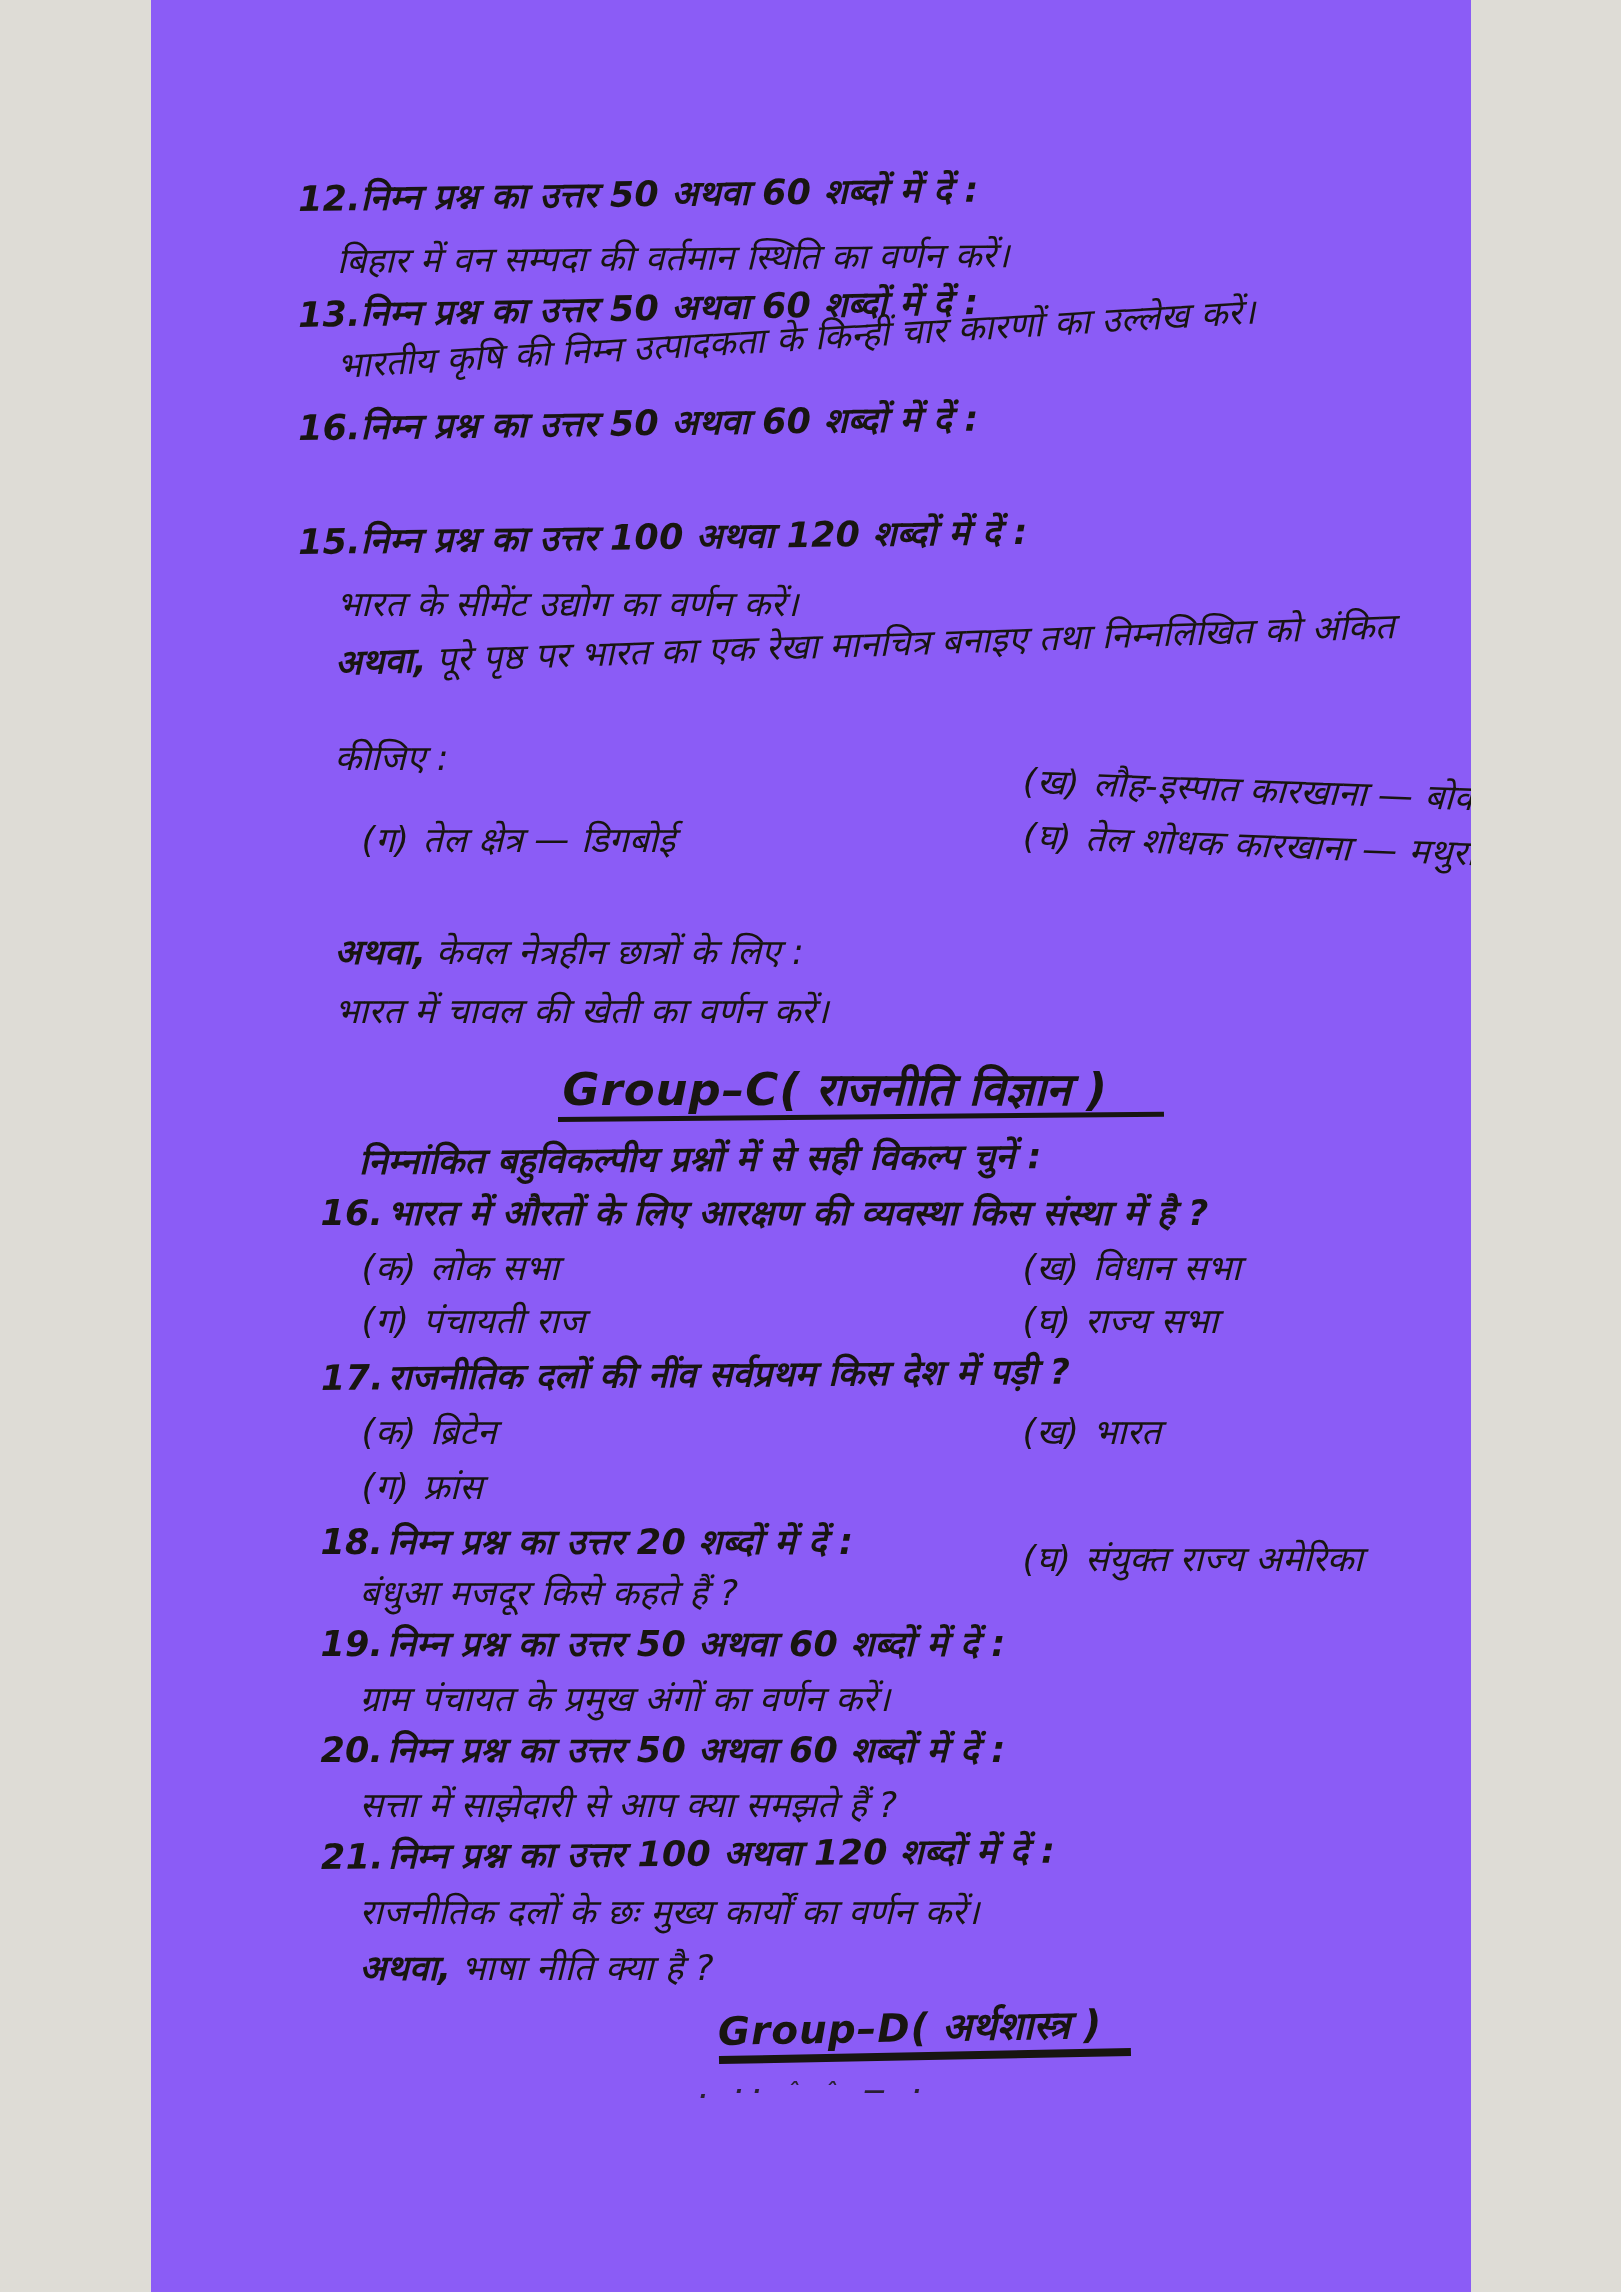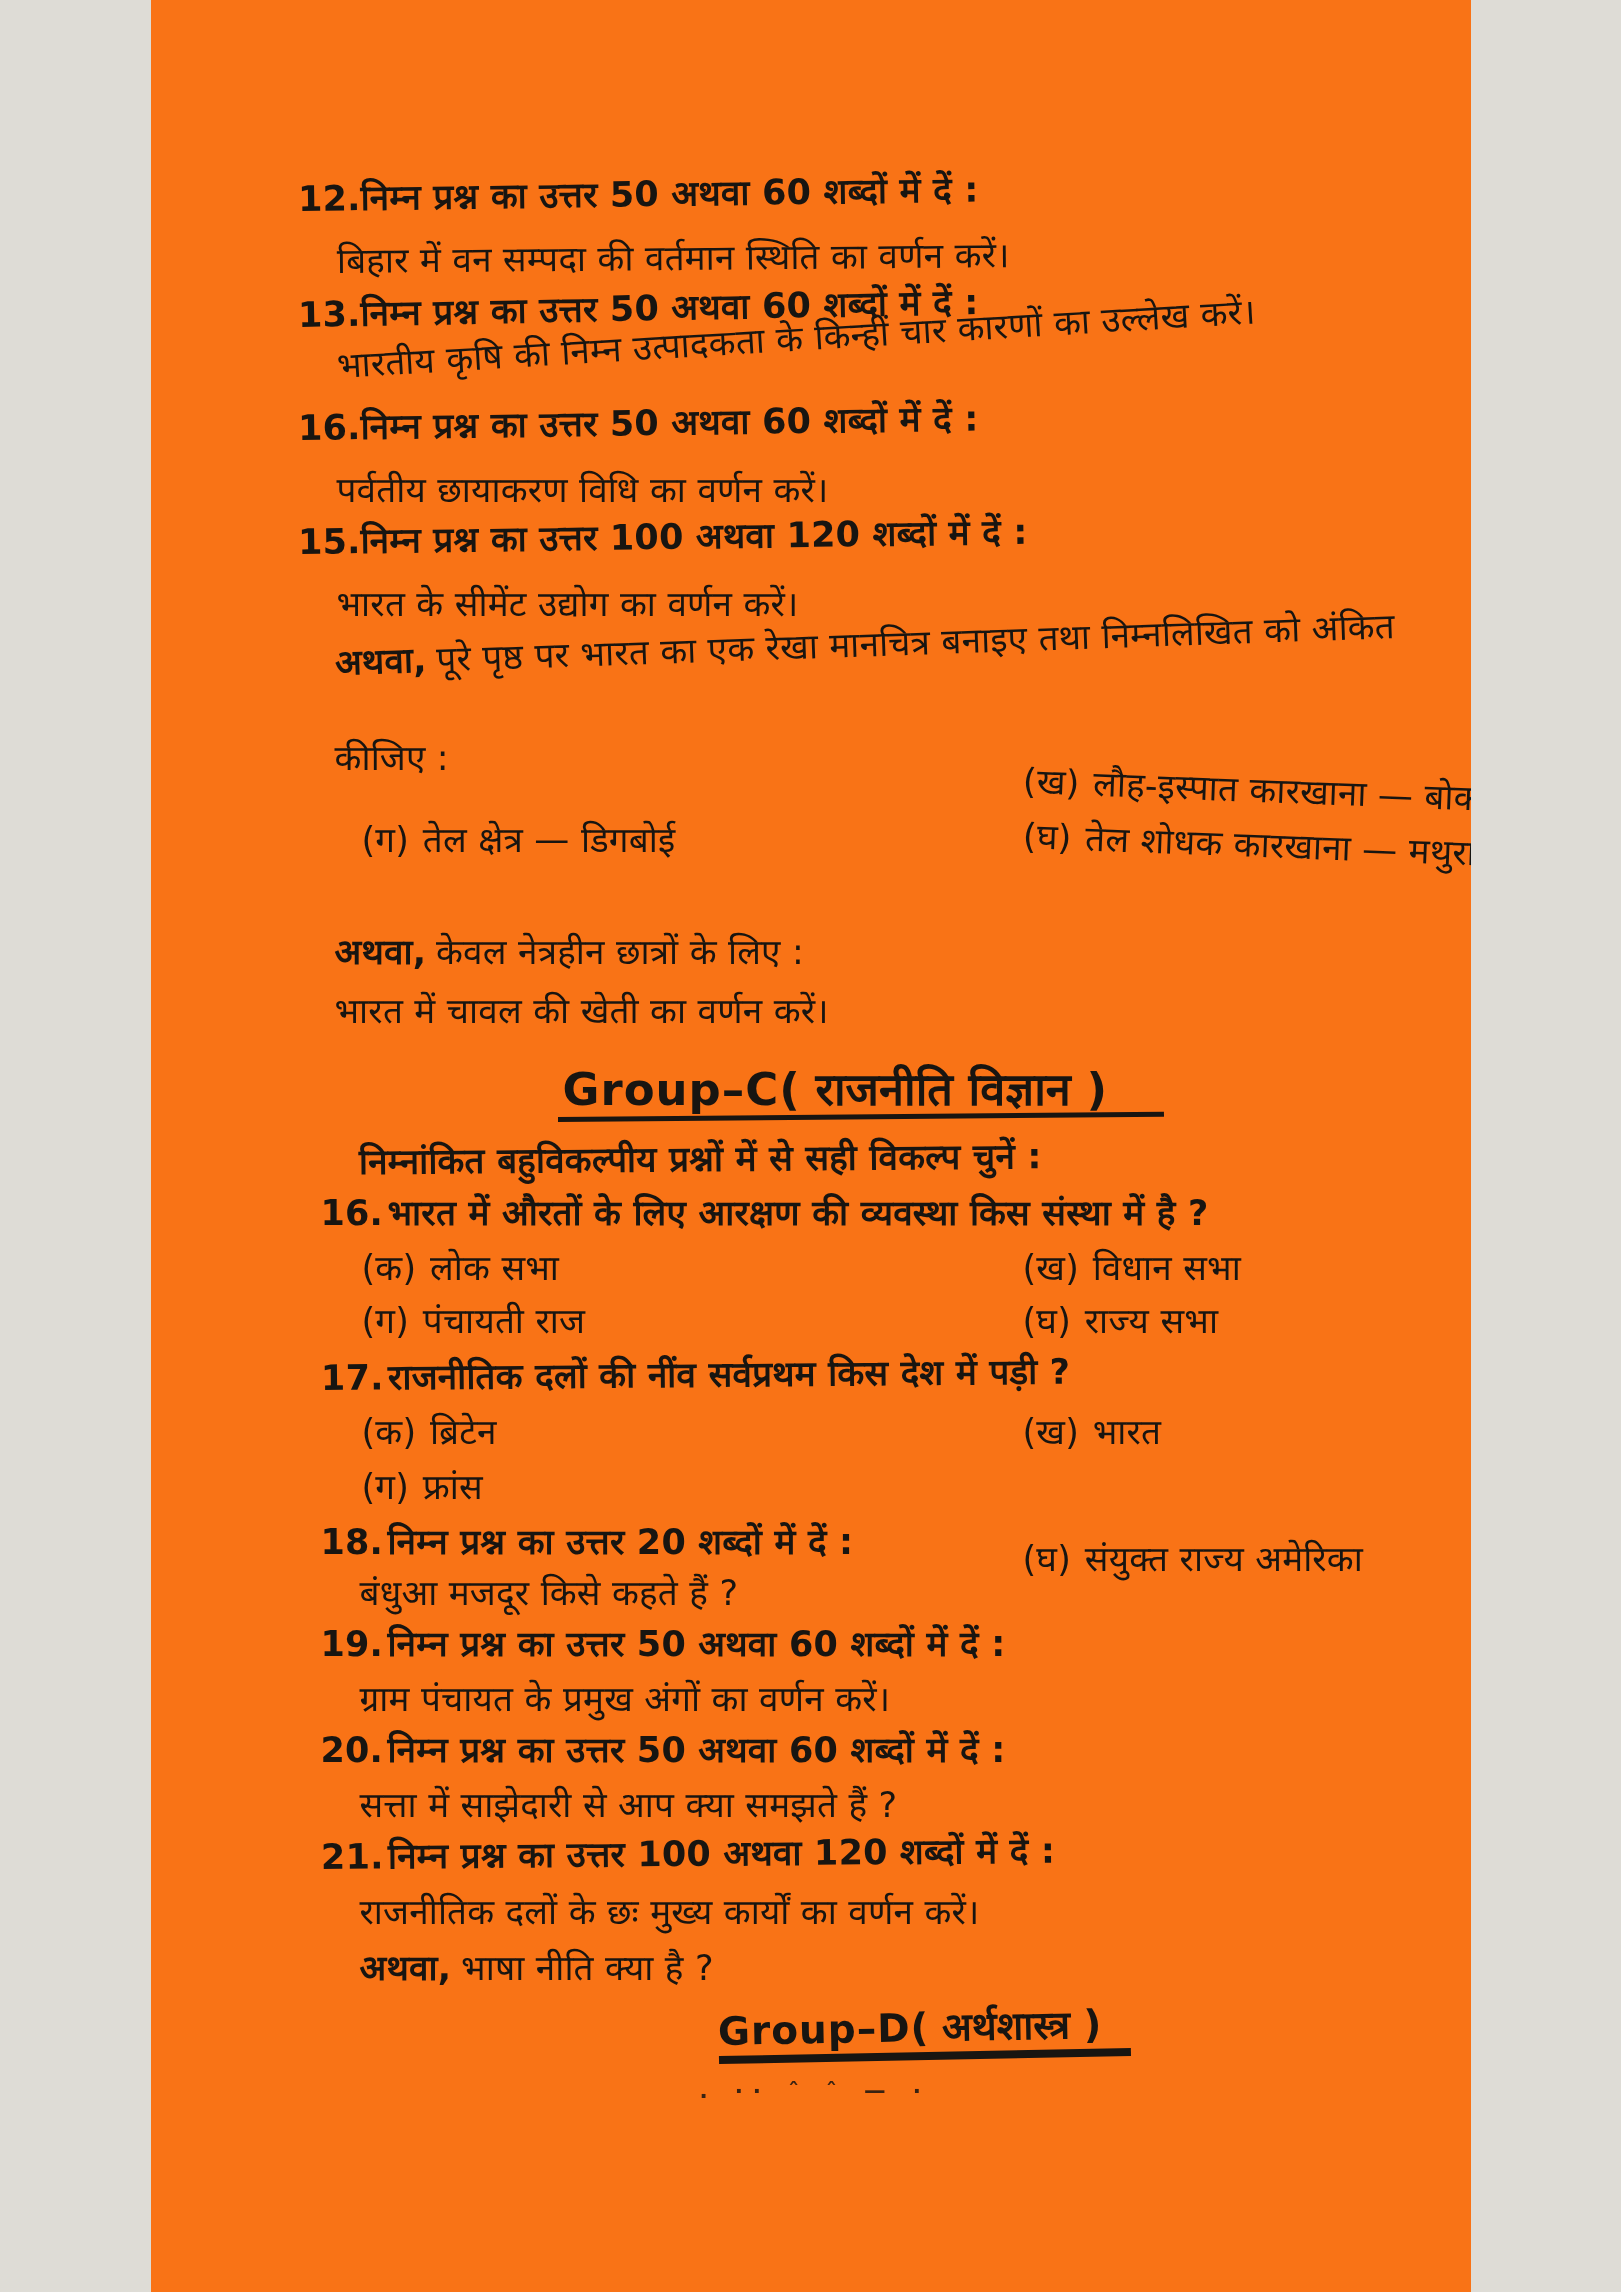--- a/index.html
+++ b/index.html
@@ -1,19 +1,20 @@
 <!DOCTYPE html>
 <html><head>
 <meta charset="utf-8">
 <style>
   html,body{margin:0;padding:0;background:#dedcd6;}
   .page{
     position:relative;width:1320px;height:2293px;margin:0 auto;
-    background:#f97316;color:#181511;overflow:hidden;
+    background:#8b5cf6;color:#181511;overflow:hidden;
     font-family:"DejaVu Sans",sans-serif;
+    font-style:italic;
   }
   .row{position:absolute;white-space:nowrap;font-size:35px;line-height:1.25;letter-spacing:0.2px;}
   .b{font-weight:700;}
   .qno{display:inline-block;min-width:55px;}
   .p .qno{min-width:67px;}
   .lbl{display:inline-block;margin-right:13.7px;}
   .altlbl{font-weight:700;margin-right:9.8px;}
   .mark{position:absolute;font-size:36px;font-weight:600;color:#1c1914;}
   .rule{position:absolute;background:#181511;}
   .vbar{position:absolute;width:4.9px;background:#2a2620;}
@@ -38,21 +39,20 @@
   <div class="row r05" style="left:186px;top:240px">बिहार में वन सम्पदा की वर्तमान स्थिति का वर्णन करें।</div>
 
   <div class="row b r1" style="left:147px;top:294px">
     <span class="qno">13.</span><span>निम्न प्रश्न का उत्तर 50 अथवा 60 शब्दों में दें :</span>
   </div>
   <div class="row r34" style="left:186px;top:345px">भारतीय कृषि की निम्न उत्पादकता के किन्हीं चार कारणों का उल्लेख करें।</div>
 
   <div class="row b r08" style="left:147px;top:407px">
     <span class="qno">16.</span><span>निम्न प्रश्न का उत्तर 50 अथवा 60 शब्दों में दें :</span>
   </div>
-  <div class="row" style="left:186px;top:469px">पर्वतीय छायाकरण विधि का वर्णन करें।</div>
 
   <div class="row b r08" style="left:147px;top:521px">
     <span class="qno">15.</span><span>निम्न प्रश्न का उत्तर 100 अथवा 120 शब्दों में दें :</span>
   </div>
   <div class="row" style="left:186px;top:583px">भारत के सीमेंट उद्योग का वर्णन करें।</div>
 
   <div class="row r2" style="left:184px;top:642px">
     <span class="altlbl">अथवा,</span><span>पूरे पृष्ठ पर भारत का एक रेखा मानचित्र बनाइए तथा निम्नलिखित को अंकित</span>
   </div>
   <div class="row" style="left:184px;top:737px">कीजिए :</div>

